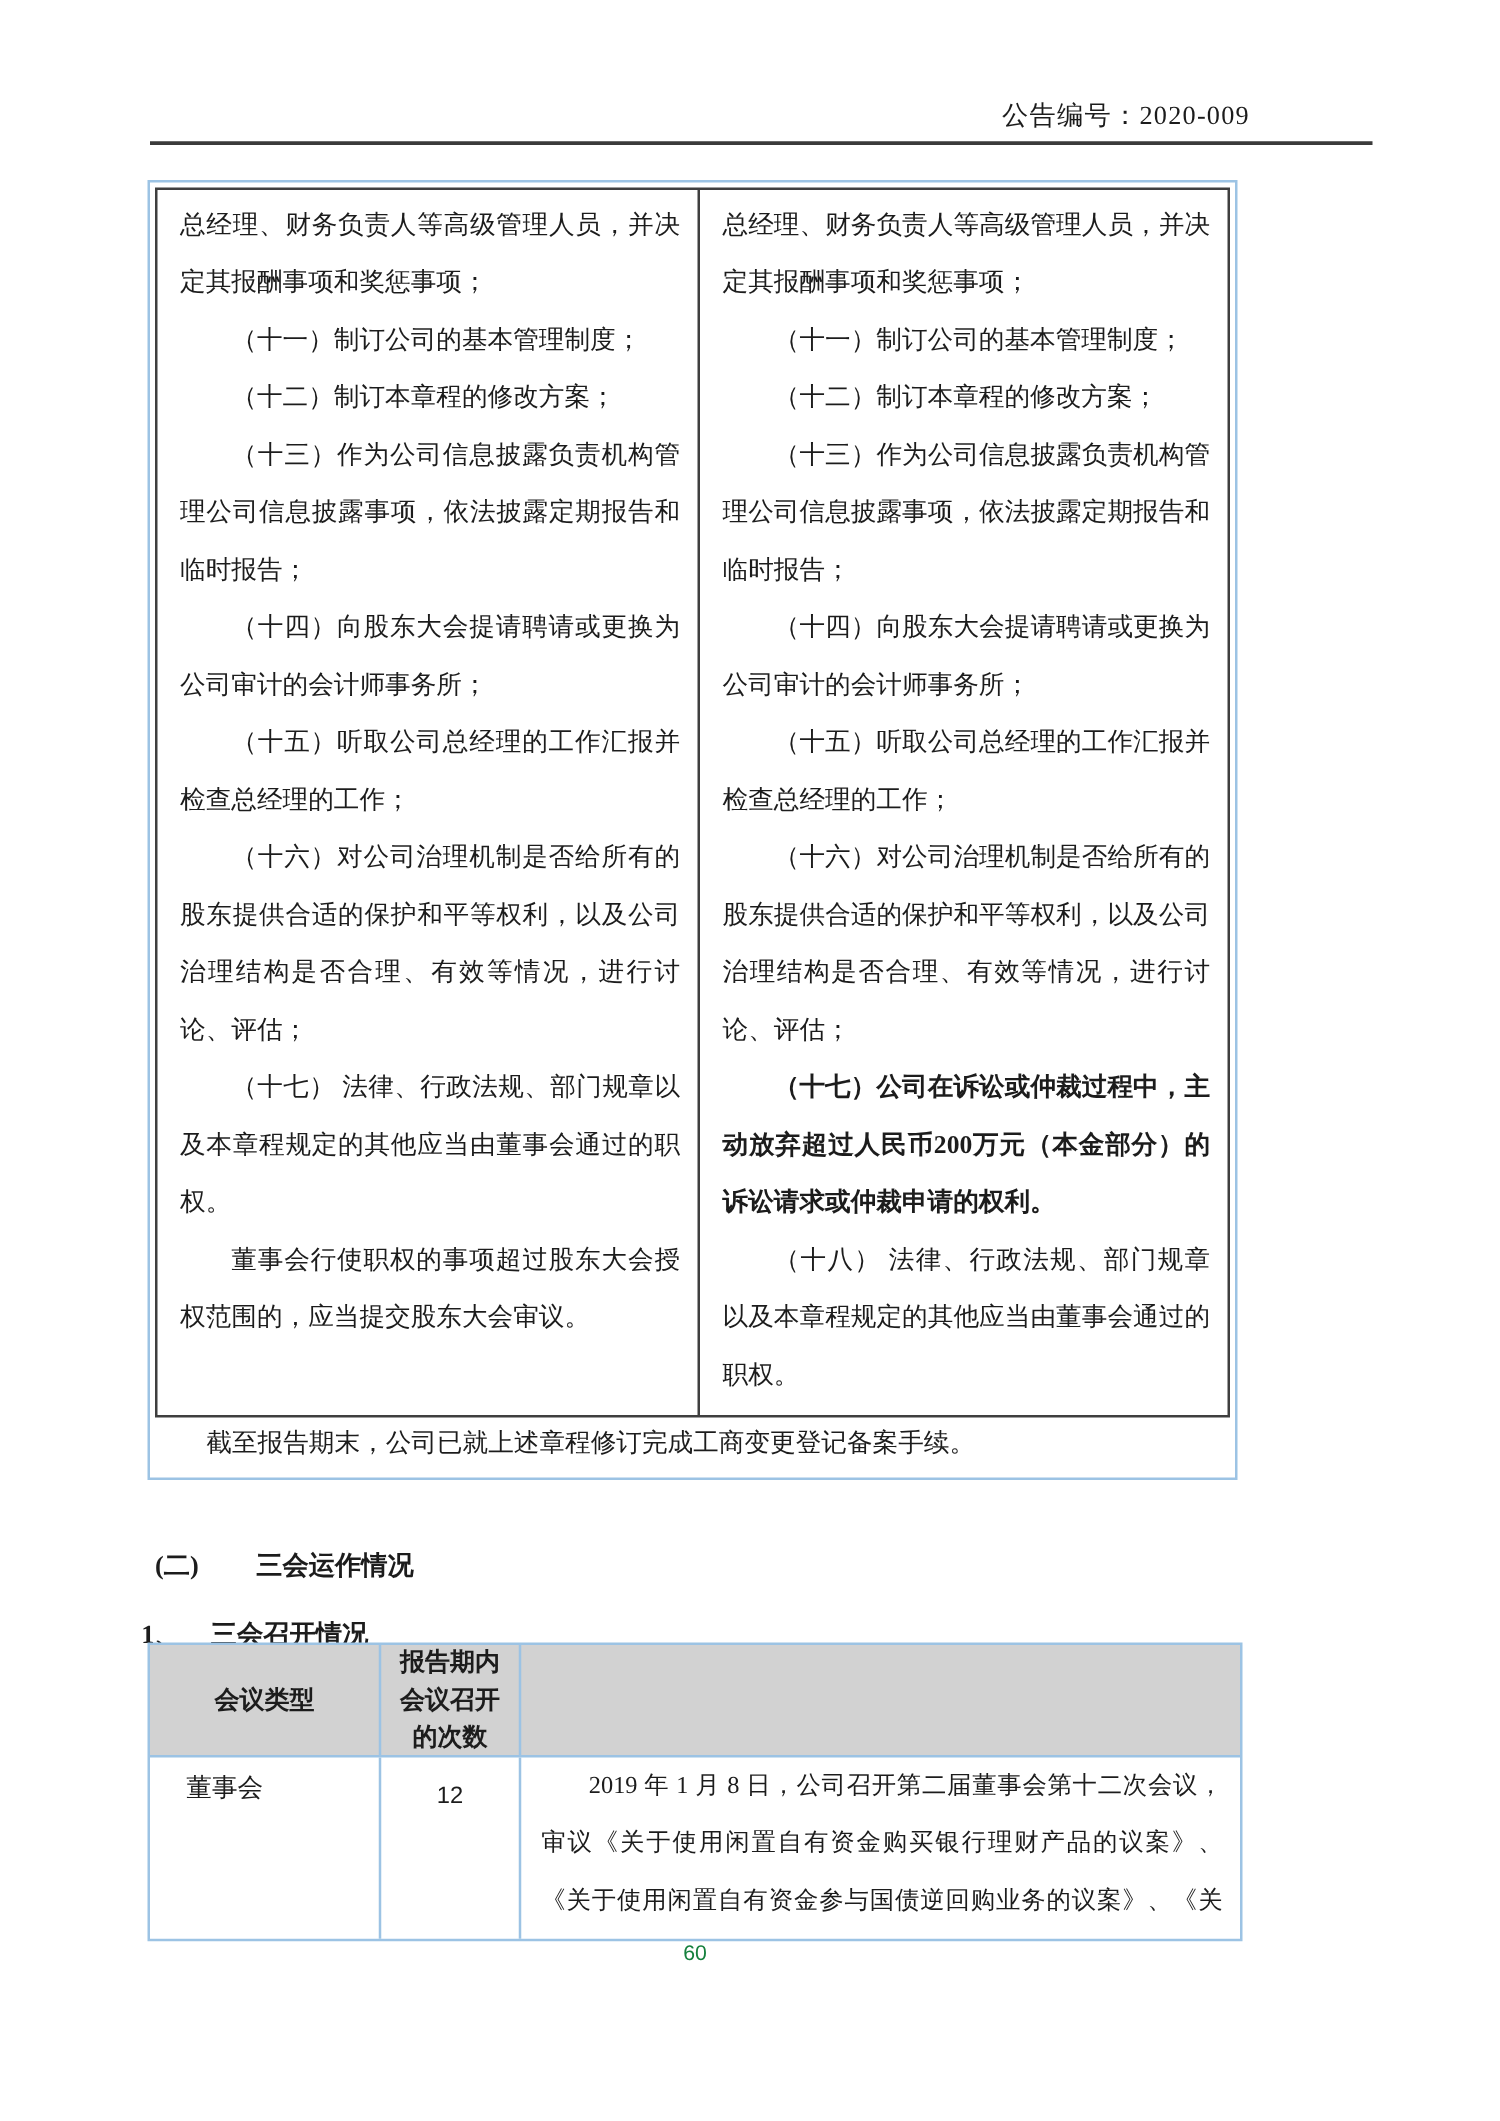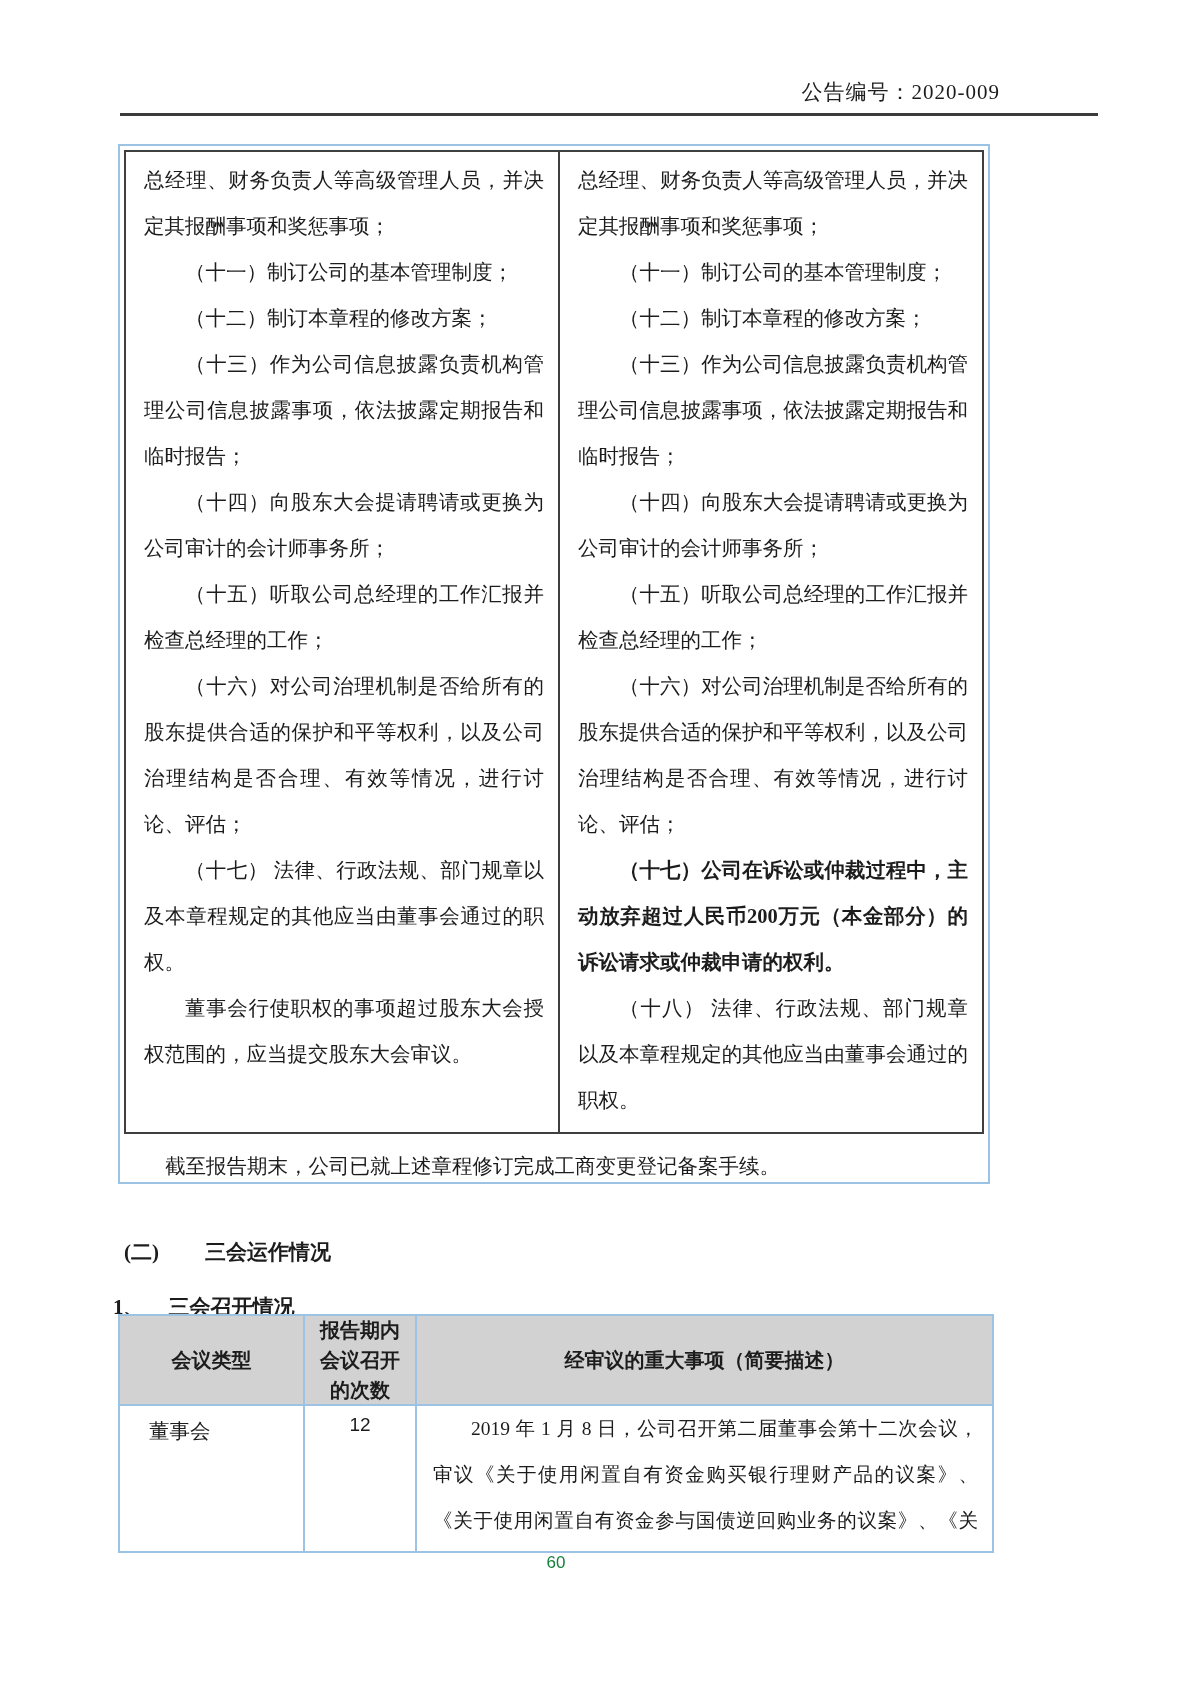--- a/index.html
+++ b/index.html
@@ -36,21 +36,21 @@
   }
   .cmp-cell.left{width:434px;border-right:2px solid var(--dark);}
   .cmp-cell.right{flex:1;}
   .cmp-cell p{
     margin:0;font-size:20.5px;line-height:46px;text-align:justify;
   }
   .cmp-cell p:not(:first-child){text-indent:41px;}
   .cmp-cell p.bold{font-weight:bold;}
   .cmp-footnote{
     position:absolute;left:4px;right:4px;top:988px;height:64px;
-    padding-top:18px;box-sizing:border-box;
+    padding-top:6px;box-sizing:border-box;
     font-size:20.5px;text-indent:41px;
   }
   
   .sec-heading{
     position:absolute;left:124px;top:1238px;font-size:21px;font-weight:bold;
   }
   .sec-heading .num{display:inline-block;margin-right:46px;}
   .sub-heading{
     position:absolute;left:113px;top:1281px;font-size:21px;font-weight:bold;margin-top:12px;
   }
@@ -73,21 +73,21 @@
   .mt-body{
     display:flex;border-top:2px solid var(--blue);height:145px;
   }
   .mt-bcell{box-sizing:border-box;overflow:hidden;}
   .mt-bcell.c1{
     width:185px;border-right:2px solid var(--blue);
     padding:10px 0 0 29px;font-size:20.5px;line-height:30px;
   }
   .mt-bcell.c2{
     width:112px;border-right:2px solid var(--blue);text-align:center;
-    padding-top:8px;font-family:"Liberation Sans","DejaVu Sans",sans-serif;font-size:19px;
+    padding-top:20px;font-family:"Liberation Sans","DejaVu Sans",sans-serif;font-size:19px;
   }
   .mt-bcell.c3{
     flex:1;padding:0 14px 0 16px;font-size:19.5px;line-height:46px;
     text-align:justify;text-indent:38px;
   }
   
   .page-num{
     position:absolute;left:118px;top:1553px;width:876px;text-align:center;
     font-family:"Liberation Sans","DejaVu Sans",sans-serif;font-size:17px;color:#15803d;
   }
@@ -135,21 +135,20 @@
   </div>
 
   <div class="sub-heading">
     <span class="num">1、</span><span>三会召开情况</span>
   </div>
 
   <div class="mt-wrap">
     <div class="mt-header">
       <div class="mt-hcell c1">会议类型</div>
       <div class="mt-hcell c2">报告期内会议召开的次数</div>
-      <div class="mt-hcell c3">经审议的重大事项（简要描述）</div>
     </div>
     <div class="mt-body">
       <div class="mt-bcell c1">董事会</div>
       <div class="mt-bcell c2">12</div>
       <div class="mt-bcell c3">2019 年 1 月 8 日，公司召开第二届董事会第十二次会议，审议《关于使用闲置自有资金购买银行理财产品的议案》、《关于使用闲置自有资金参与国债逆回购业务的议案》、《关于公司 2019 年度预计日常关联</div>
     </div>
   </div>
 
   <div class="page-num">60</div>
 

